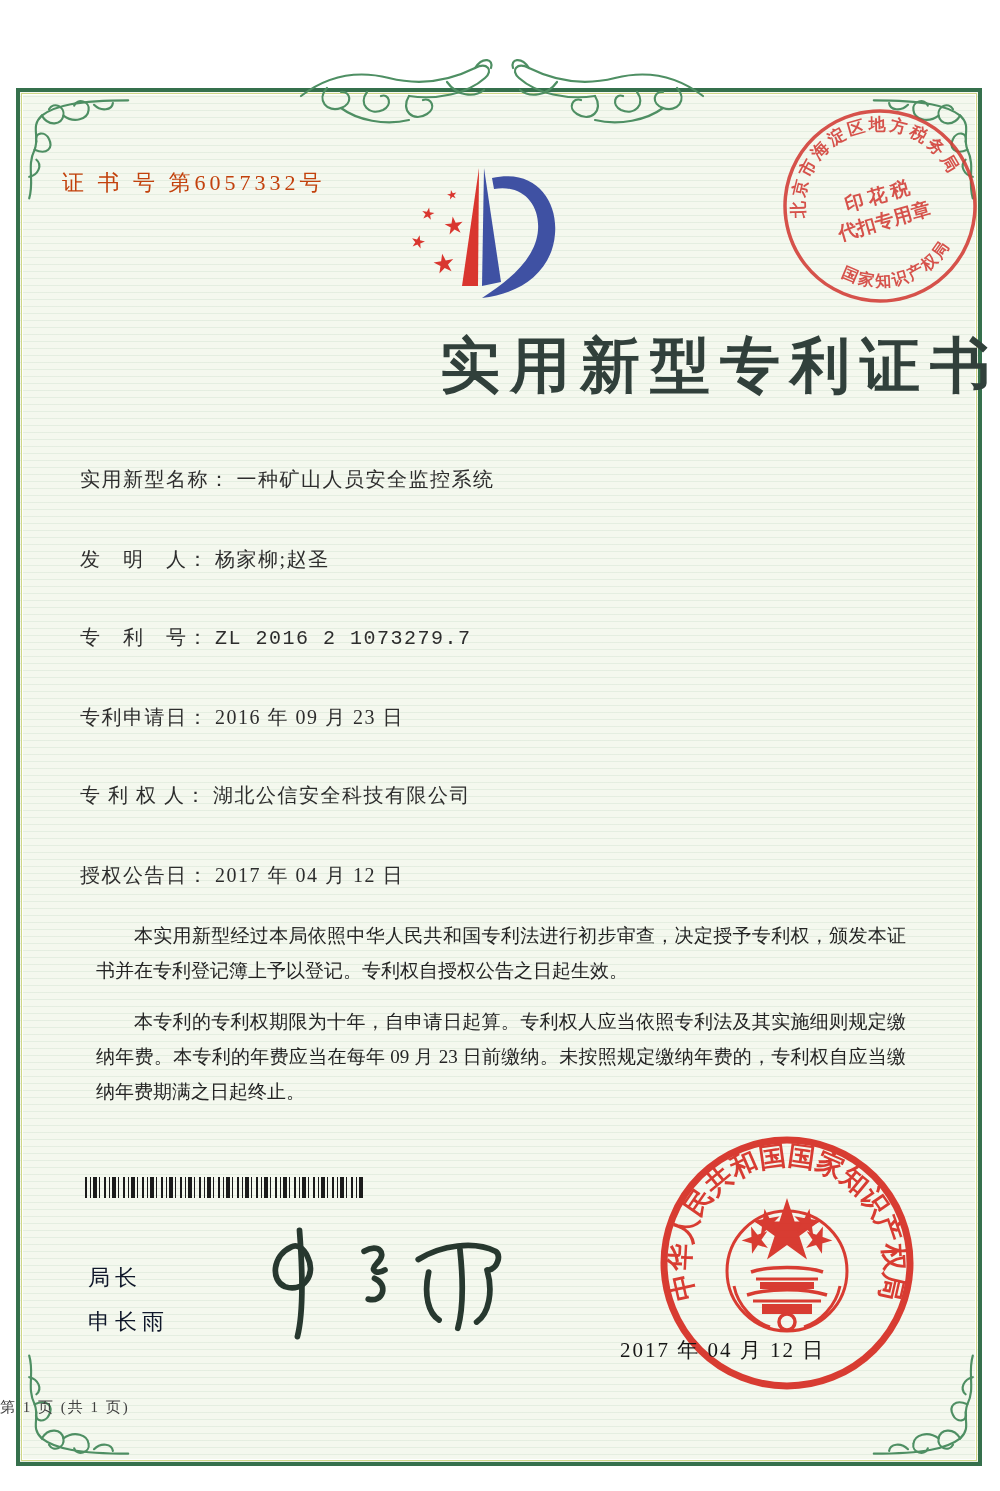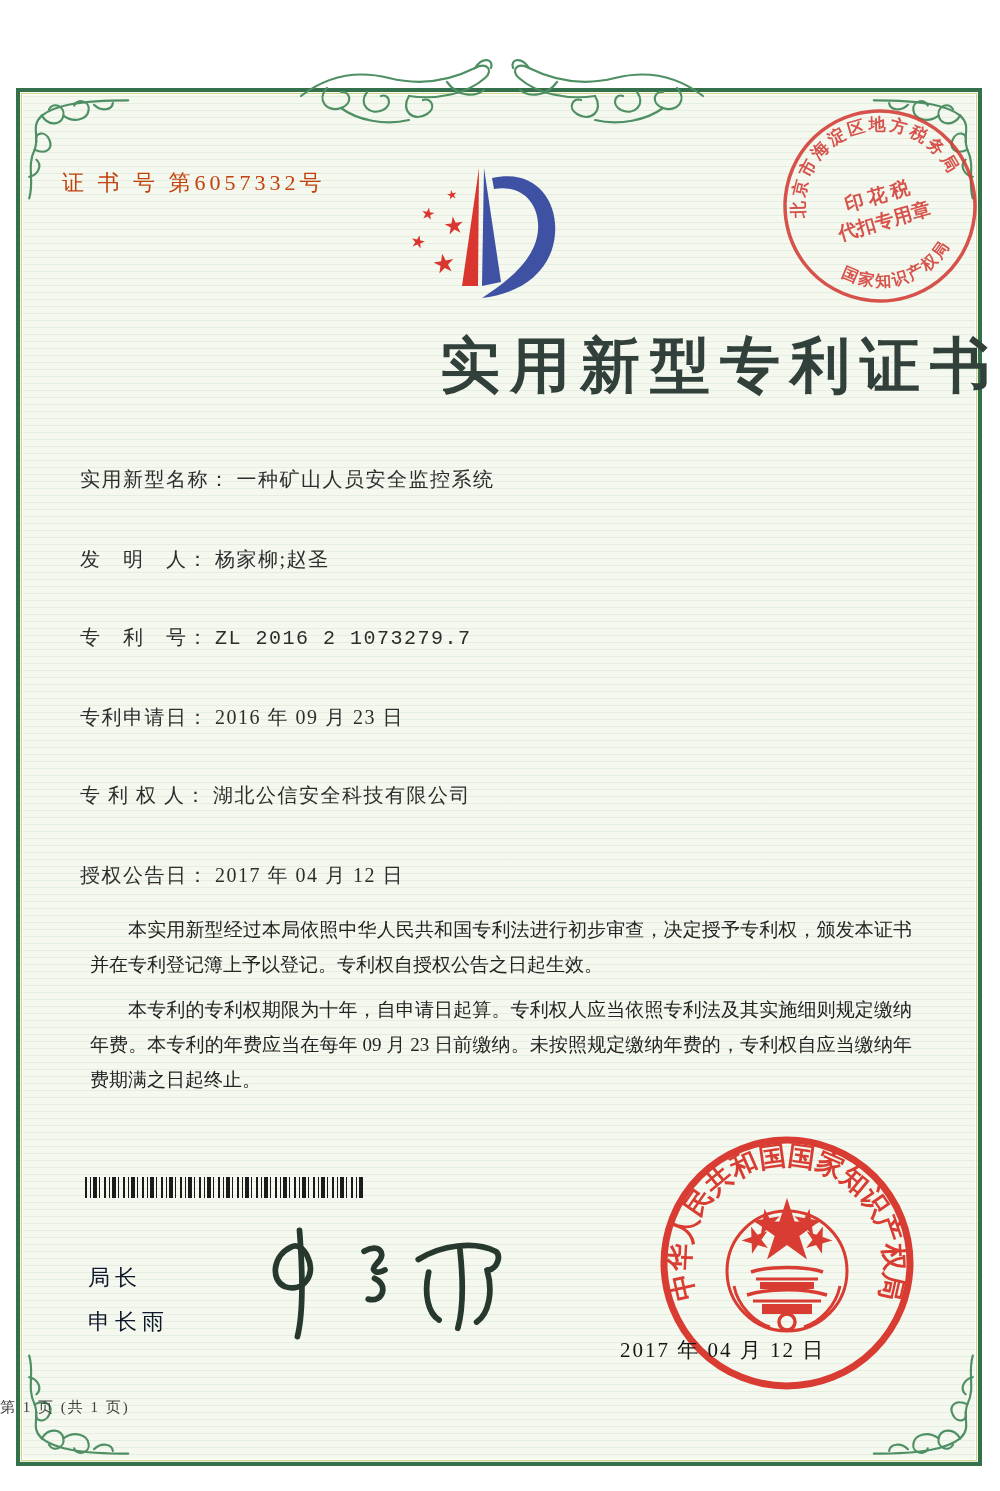--- a/index.html
+++ b/index.html
@@ -32,21 +32,21 @@
   }
   .field{
     position:absolute;left:80px;font-size:20px;color:#2d2d2d;
     letter-spacing:1.5px;white-space:nowrap;
   }
   .field .lbl{margin-right:6px;}
   .paragraphs{
     position:absolute;left:80px;top:902px;width:842px;font-size:19px;
     line-height:35px;color:#242424;text-align:justify;
   }
-  .paragraphs p{margin:10px;text-indent:2em;}
+  .paragraphs p{margin:16px;text-indent:2em;}
   .barcode{
     position:absolute;left:85px;top:1177px;width:278px;height:21px;
     background:repeating-linear-gradient(90deg,
       #1b1b1b 0 2px, transparent 2px 5px,
       #1b1b1b 5px 6px, transparent 6px 8px,
       #1b1b1b 8px 12px, transparent 12px 14px,
       #1b1b1b 14px 15px, transparent 15px 19px);
   }
   .director{
     position:absolute;left:88px;top:1256px;

